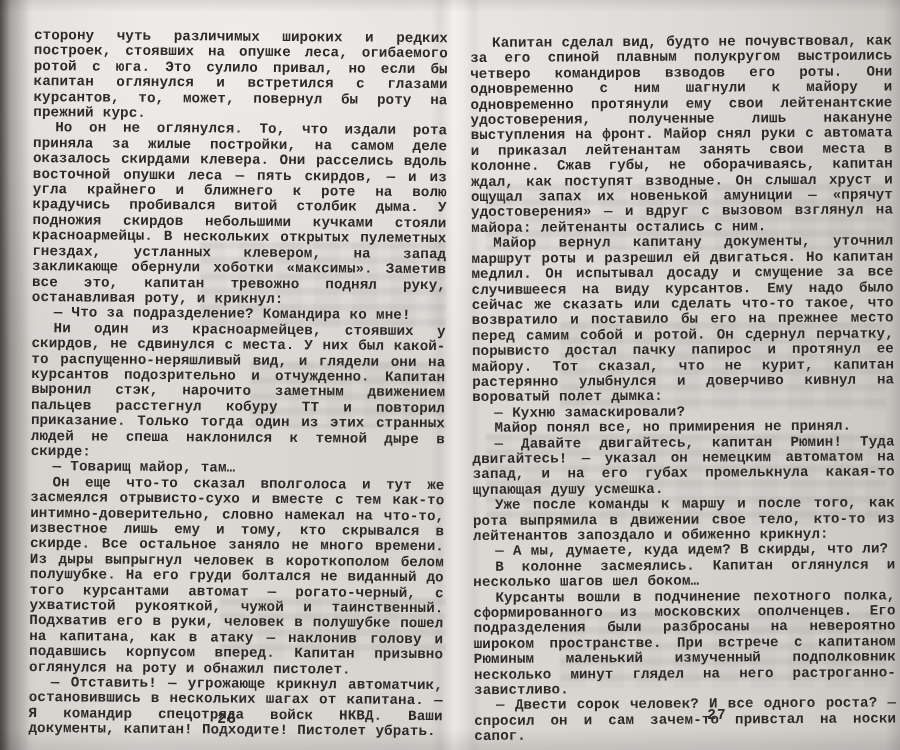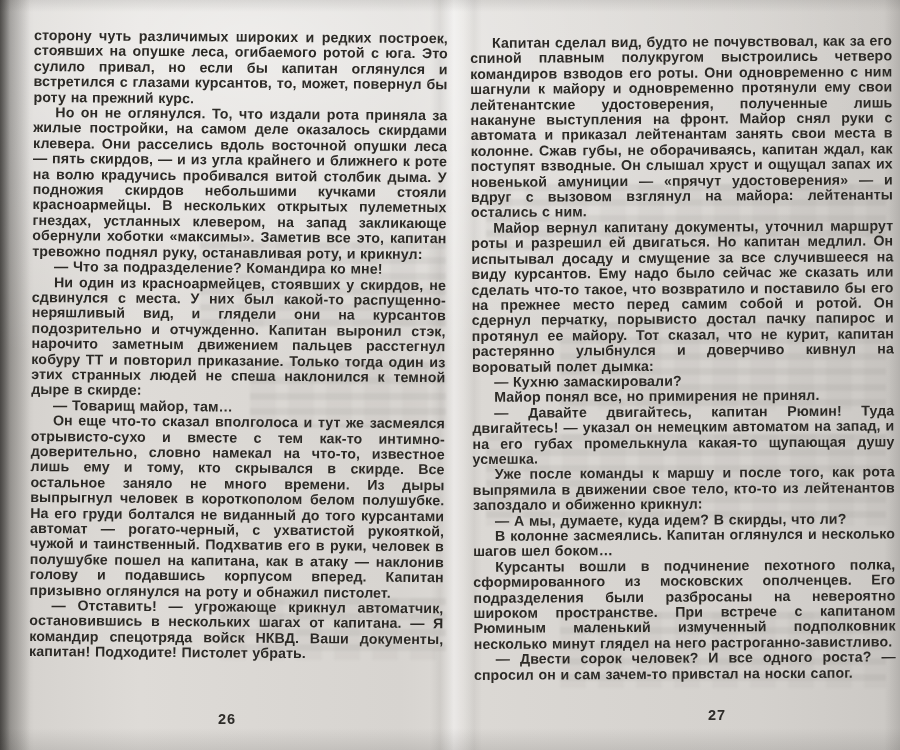--- a/index.html
+++ b/index.html
@@ -1,20 +1,20 @@
 <!DOCTYPE html>
 <html lang="ru"><head>
 <meta charset="utf-8">
 <style>
   html,body{margin:0;padding:0;background:#9a9894;}
   .scan{
     position:relative;
     width:900px;height:750px;
     overflow:hidden;
-    font-family:Liberation Sans, sans-serif;
+    font-family:Liberation Mono, monospace;
     background:
       radial-gradient(130% 80% at 28% 6%, rgba(255,255,255,0.55), rgba(255,255,255,0) 55%),
       linear-gradient(to right,
         #9b9996 0px, #bcb9b5 12px, #d6d3cf 34px, #dedbd7 140px,
         #d7d4d0 400px, #dcd9d5 455px, #dad7d3 520px, #d4d1cd 760px, #cbc8c4 900px);
   }
   .edge-top{position:absolute;top:0;left:0;width:100%;height:12px;
     background:linear-gradient(to bottom,rgba(40,38,36,0.10),rgba(40,38,36,0));}
   .edge-bottom{position:absolute;bottom:0;left:0;width:100%;height:22px;
     background:linear-gradient(to top,rgba(40,38,36,0.12),rgba(40,38,36,0));}

